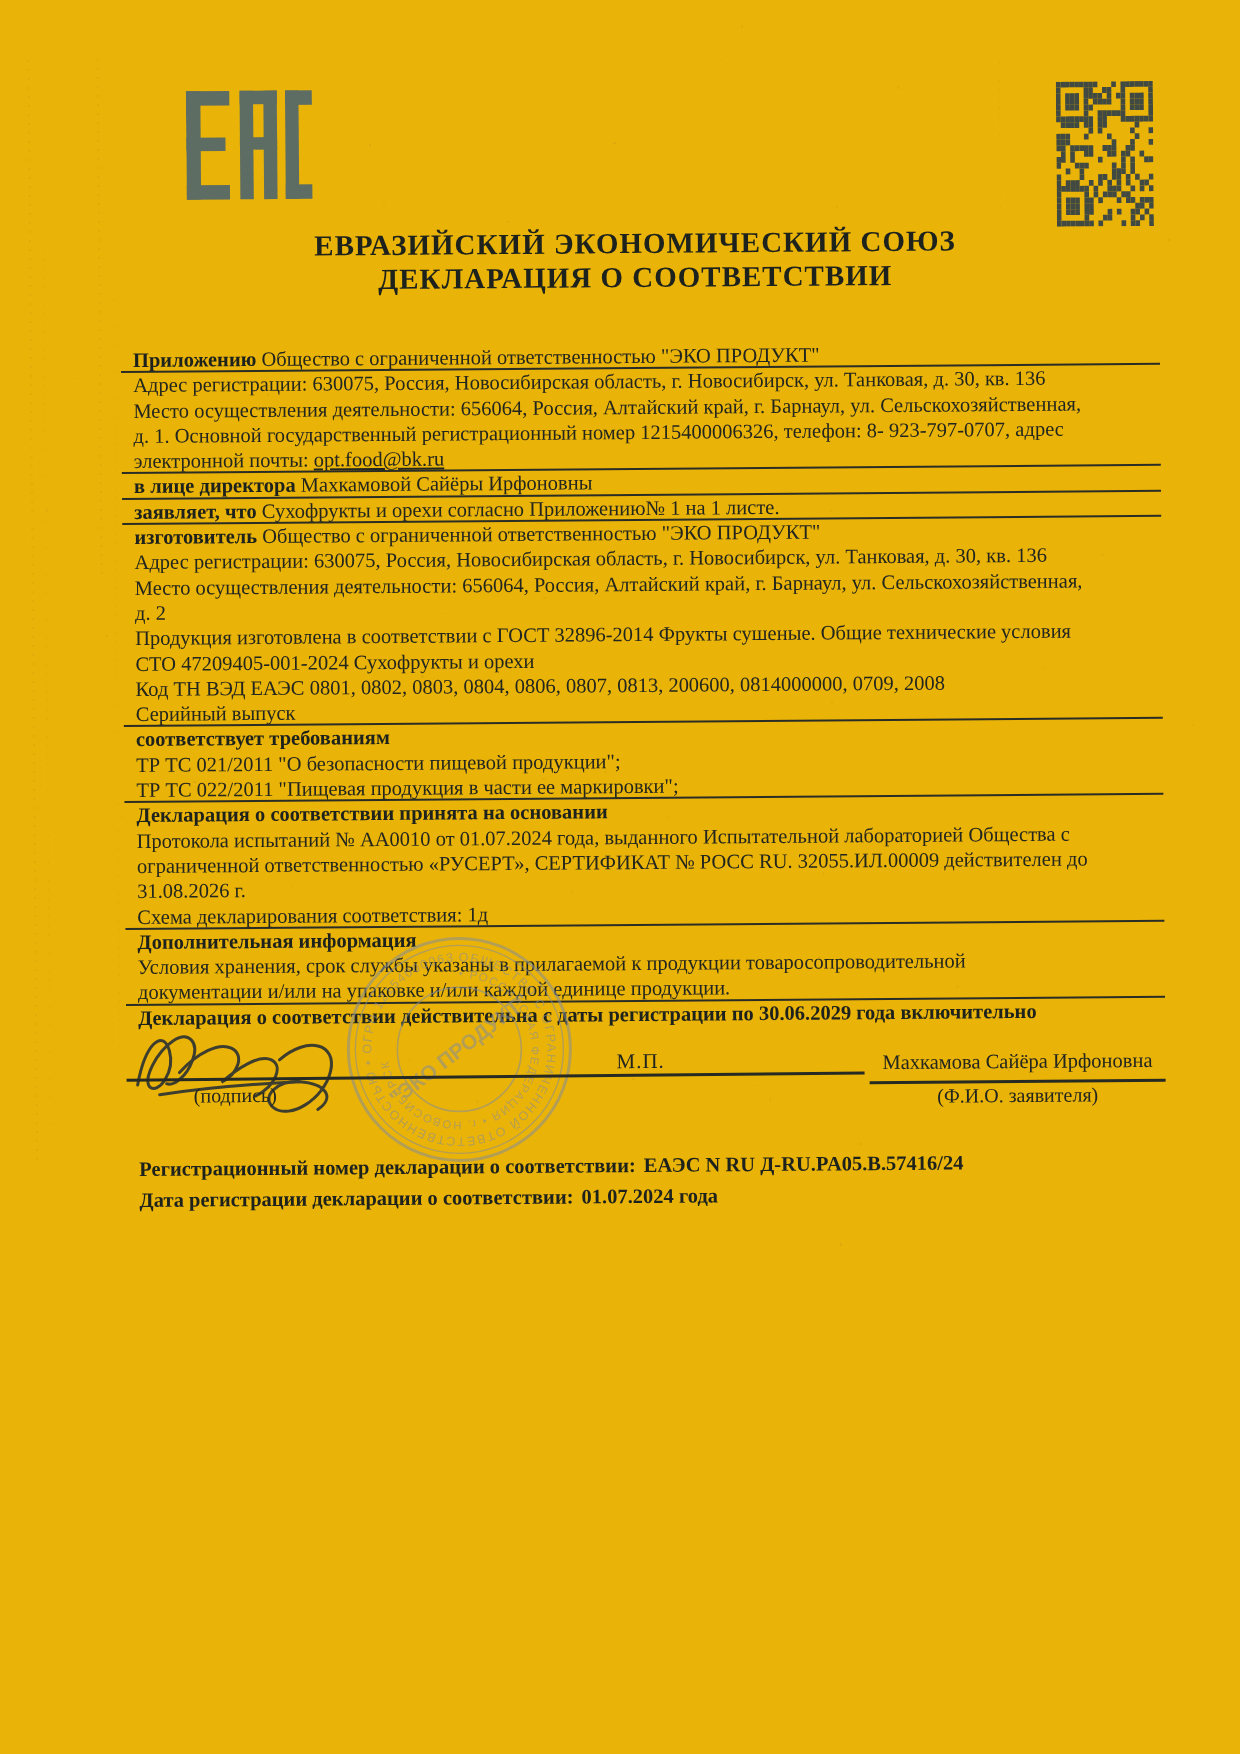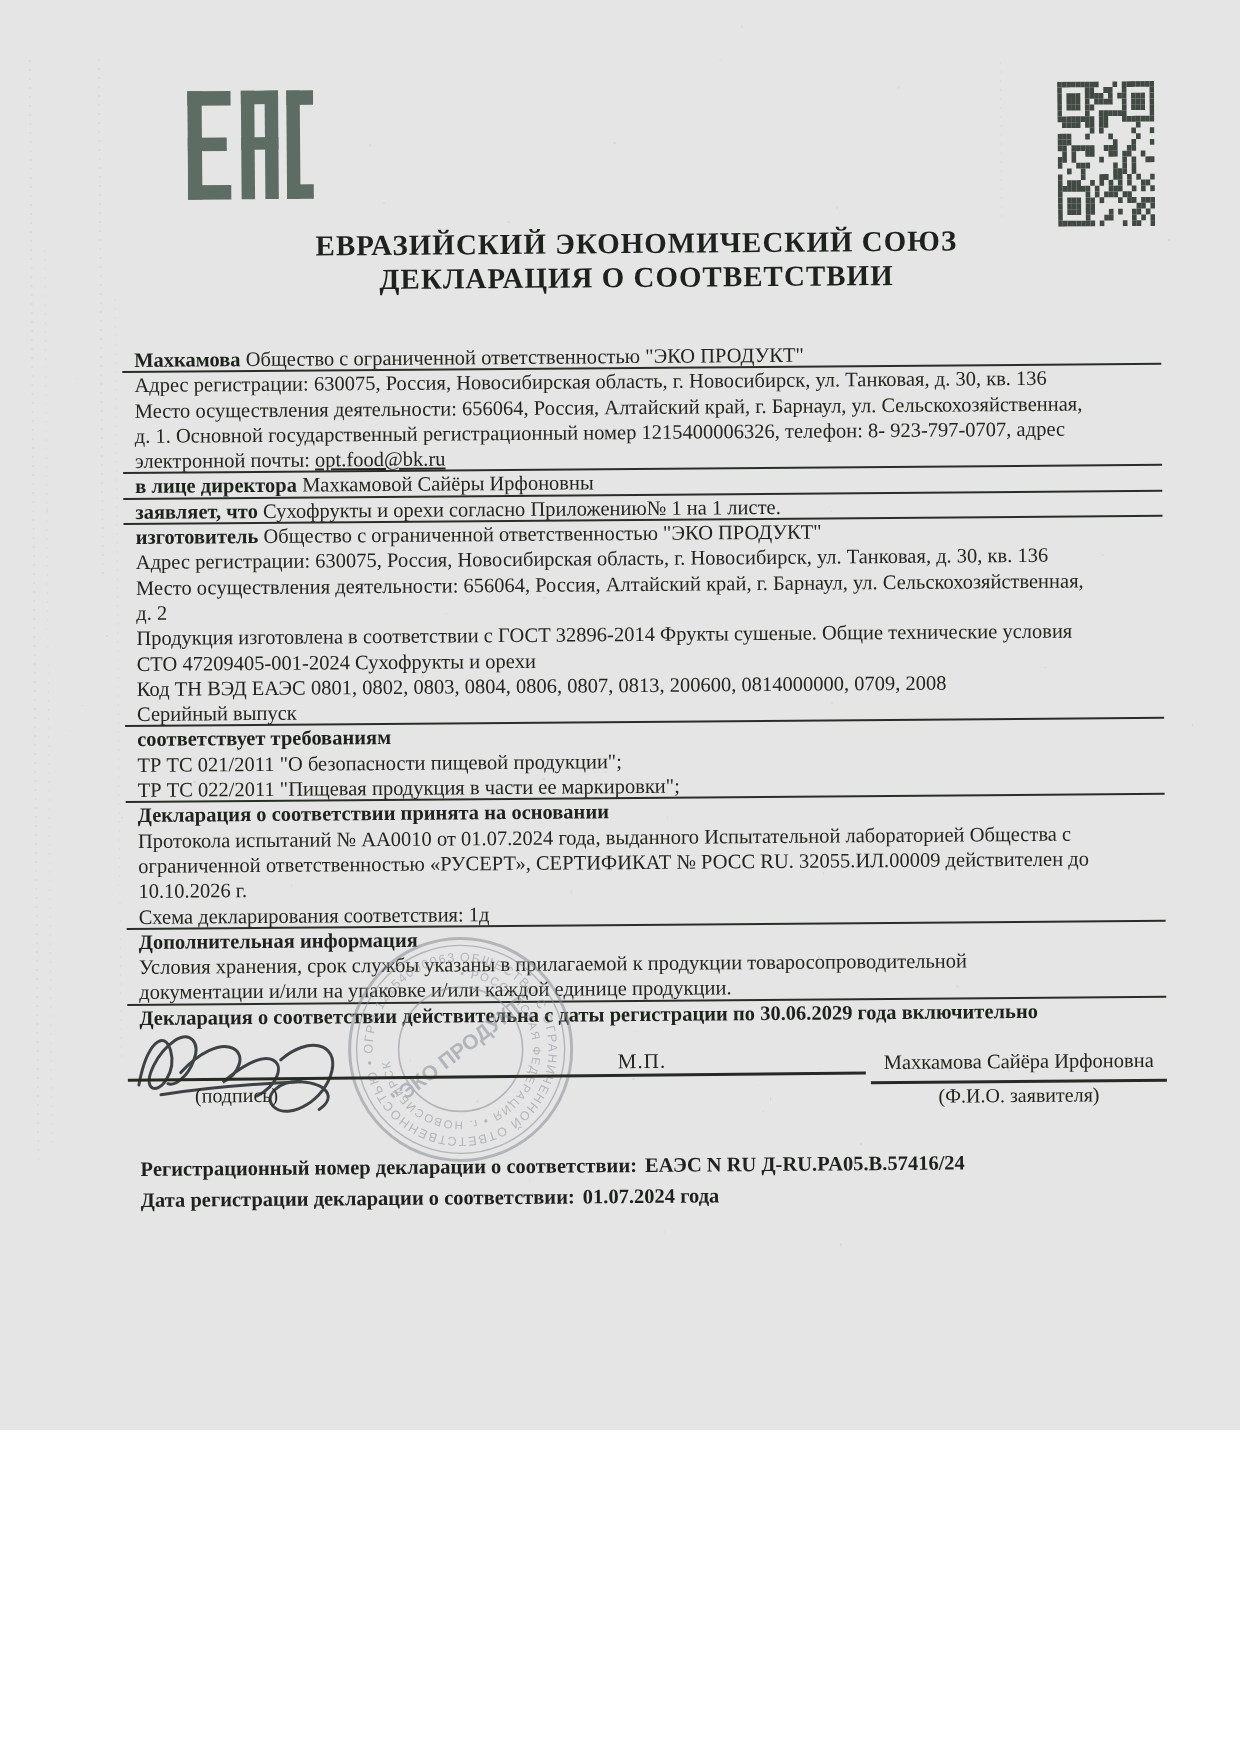--- a/index.html
+++ b/index.html
@@ -1,16 +1,16 @@
 <!DOCTYPE html>
 <html><head>
 <meta charset="utf-8">
 <style>
   html,body{margin:0;padding:0;background:#ffffff;}
-  .page{position:relative;width:1240px;height:1430px;background:#e5e5e5;overflow:hidden;
+  .page{position:relative;width:1240px;height:1754px;background:#eab308;overflow:hidden;
         font-family:"Liberation Serif",serif;color:#23261f;}
   .inner{position:absolute;inset:0;transform:rotate(-0.45deg);transform-origin:0 50%;}
 
   
   .noise{position:absolute;pointer-events:none;
          background-image:repeating-linear-gradient(to bottom, rgba(40,44,38,.35) 0 2px, transparent 2px 9px);
          opacity:.14;}
   .speck{position:absolute;background:rgba(55,58,52,.22);pointer-events:none;}
 
   .eac-logo{position:absolute;left:192px;top:92px;width:126px;height:110px;}
@@ -317,42 +317,42 @@
         <rect x="78.52" y="139.20" width="4.62" height="5.80" fill="#414a42"></rect>
         <rect x="92.38" y="139.20" width="4.62" height="5.80" fill="#414a42"></rect>
       </svg>
 
     <div class="title">
       <div>ЕВРАЗИЙСКИЙ ЭКОНОМИЧЕСКИЙ СОЮЗ</div>
       <div>ДЕКЛАРАЦИЯ О СООТВЕТСТВИИ</div>
     </div>
 
     <div class="body-lines" id="body-lines">
-        <div class="doc-line ruled"><span class="b">Махкамова </span><span>Общество с ограниченной ответственностью "ЭКО ПРОДУКТ"</span></div>
+        <div class="doc-line ruled"><span class="b">Приложению </span><span>Общество с ограниченной ответственностью "ЭКО ПРОДУКТ"</span></div>
         <div class="doc-line"><span>Адрес регистрации: 630075, Россия, Новосибирская область, г. Новосибирск, ул. Танковая, д. 30, кв. 136</span></div>
         <div class="doc-line"><span>Место осуществления деятельности: 656064, Россия, Алтайский край, г. Барнаул, ул. Сельскохозяйственная,</span></div>
         <div class="doc-line"><span>д. 1. Основной государственный регистрационный номер 1215400006326, телефон: 8- 923-797-0707, адрес</span></div>
         <div class="doc-line ruled"><span>электронной почты: </span><span class="u">opt.food@bk.ru</span></div>
         <div class="doc-line ruled"><span class="b">в лице директора </span><span>Махкамовой Сайёры Ирфоновны</span></div>
         <div class="doc-line ruled"><span class="b">заявляет, что </span><span>Сухофрукты и орехи согласно Приложению№ 1 на 1 листе.</span></div>
         <div class="doc-line"><span class="b">изготовитель </span><span>Общество с ограниченной ответственностью "ЭКО ПРОДУКТ"</span></div>
         <div class="doc-line"><span>Адрес регистрации: 630075, Россия, Новосибирская область, г. Новосибирск, ул. Танковая, д. 30, кв. 136</span></div>
         <div class="doc-line"><span>Место осуществления деятельности: 656064, Россия, Алтайский край, г. Барнаул, ул. Сельскохозяйственная,</span></div>
         <div class="doc-line"><span>д. 2</span></div>
         <div class="doc-line"><span>Продукция изготовлена в соответствии с ГОСТ 32896-2014 Фрукты сушеные. Общие технические условия</span></div>
         <div class="doc-line"><span>СТО 47209405-001-2024 Сухофрукты и орехи</span></div>
         <div class="doc-line"><span>Код ТН ВЭД ЕАЭС 0801, 0802, 0803, 0804, 0806, 0807, 0813, 200600, 0814000000, 0709, 2008</span></div>
         <div class="doc-line ruled"><span>Серийный выпуск</span></div>
         <div class="doc-line"><span class="b">соответствует требованиям</span></div>
         <div class="doc-line"><span>ТР ТС 021/2011 "О безопасности пищевой продукции";</span></div>
         <div class="doc-line ruled"><span>ТР ТС 022/2011 "Пищевая продукция в части ее маркировки";</span></div>
         <div class="doc-line"><span class="b">Декларация о соответствии принята на основании</span></div>
         <div class="doc-line"><span>Протокола испытаний № АА0010 от 01.07.2024 года, выданного Испытательной лабораторией Общества с</span></div>
         <div class="doc-line"><span>ограниченной ответственностью «РУСЕРТ», СЕРТИФИКАТ № РОСС RU. 32055.ИЛ.00009 действителен до</span></div>
-        <div class="doc-line"><span>10.10.2026 г.</span></div>
+        <div class="doc-line"><span>31.08.2026 г.</span></div>
         <div class="doc-line ruled"><span>Схема декларирования соответствия: 1д</span></div>
         <div class="doc-line"><span class="b">Дополнительная информация</span></div>
         <div class="doc-line"><span>Условия хранения, срок службы указаны в прилагаемой к продукции товаросопроводительной</span></div>
         <div class="doc-line ruled"><span>документации и/или на упаковке и/или каждой единице продукции.</span></div>
         <div class="doc-line"><span class="b">Декларация о соответствии действительна с даты регистрации по 30.06.2029 года включительно</span></div>
       </div>
 
     <svg class="signature" viewBox="0 0 235 118">
       <g fill="none" stroke="#2b3134" stroke-width="3" stroke-linecap="round" opacity="0.9">
         <path d="M8 86 C16 44 34 30 40 52 C46 74 28 96 20 88 C14 80 26 54 44 42 C60 32 70 44 63 62 C57 78 44 88 37 85"></path>

